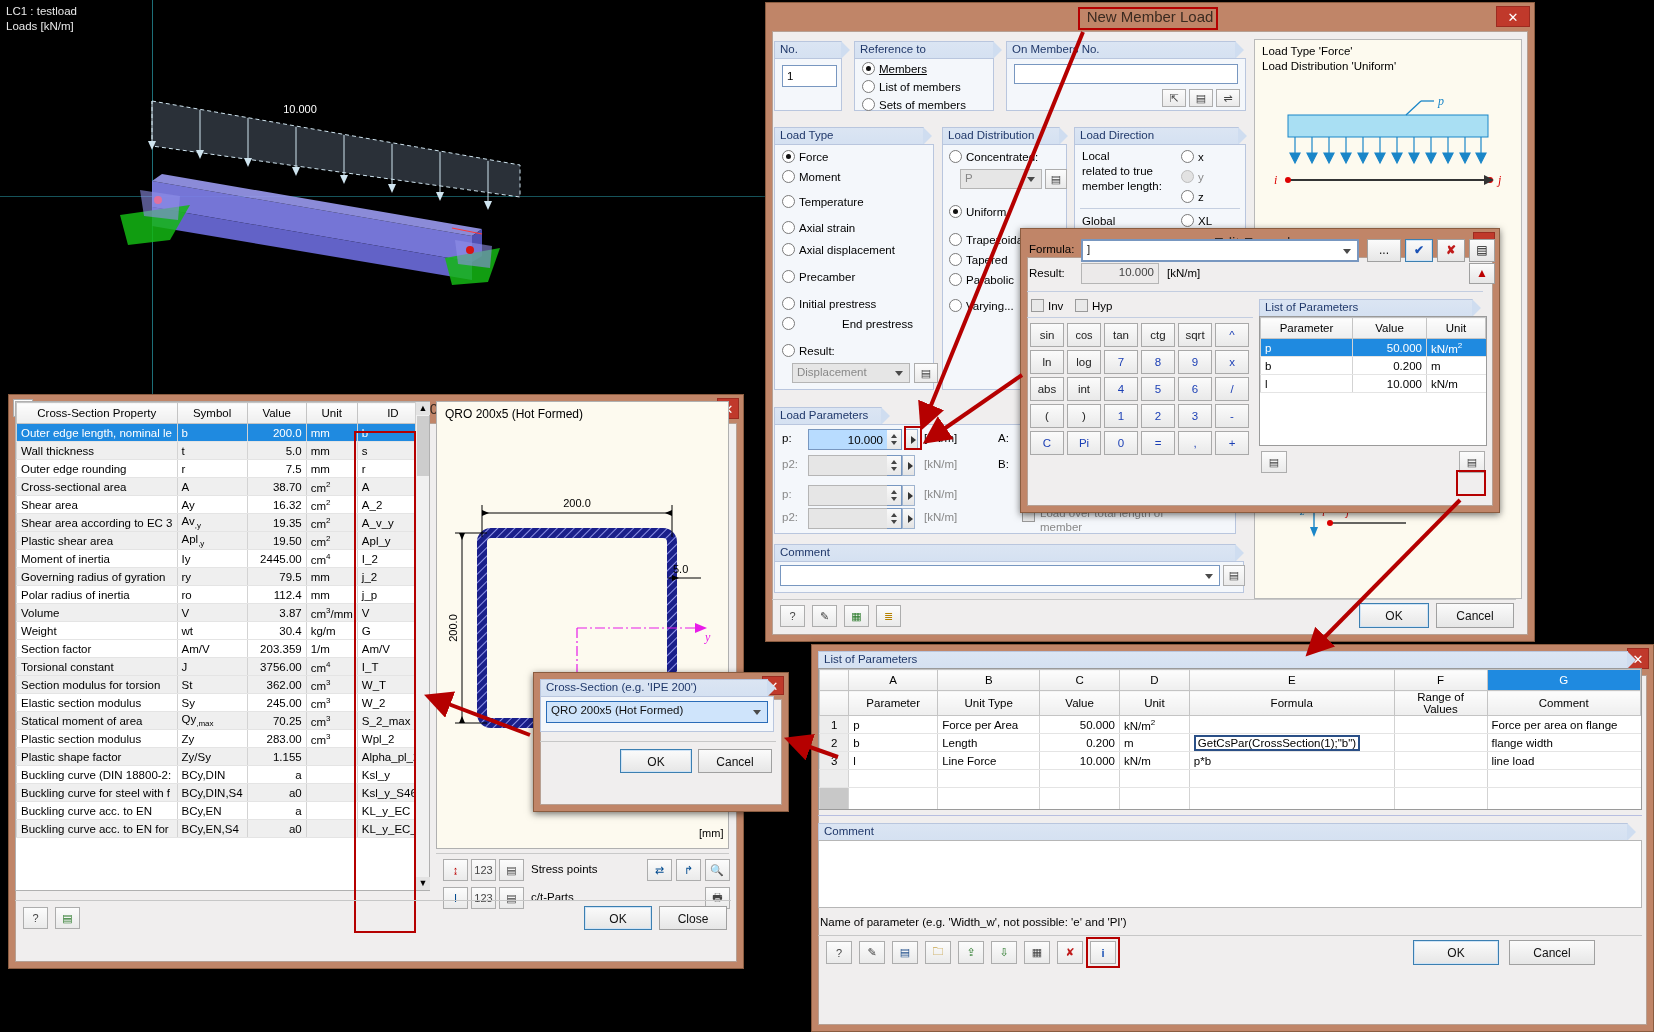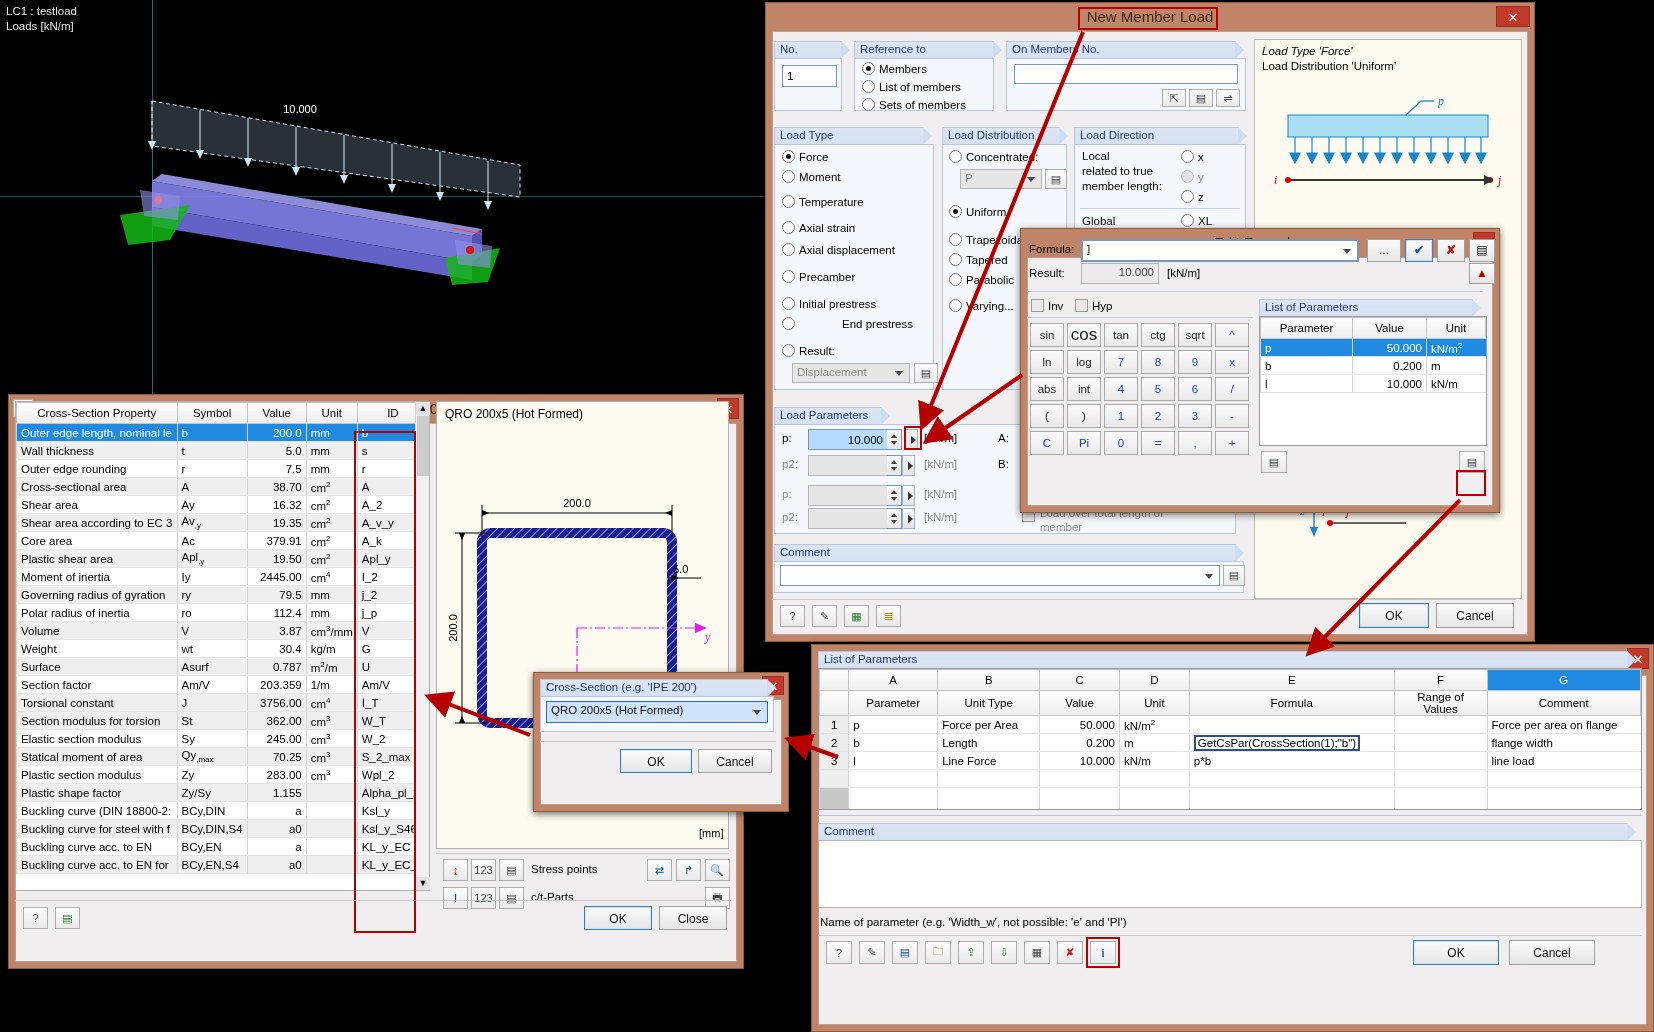--- a/index.html
+++ b/index.html
@@ -145,21 +145,21 @@
   </div>
   <div class="dlg-body" style="height:604px;">
 
     <div class="grp-hdr" style="left:8px;top:38px;width:68px;">No.</div>
     <div class="grp" style="left:8px;top:55px;width:68px;height:53px;"></div>
     <input class="inp" style="left: 16px; top: 62px; width: 55px; height: 22px;" value="1">
 
     <div class="grp-hdr" style="left:88px;top:38px;width:140px;">Reference to</div>
     <div class="grp" style="left:88px;top:55px;width:140px;height:53px;"></div>
     <div class="rad on" style="left:96px;top:59px;"></div>
-    <div class="lbl" style="left:113px;top:60px;">Members</div>
+    <div class="lbl" style="left:113px;top:60px;text-decoration:underline;">Members</div>
     <div class="rad" style="left:96px;top:77px;"></div>
     <div class="lbl" style="left:113px;top:78px;">List of members</div>
     <div class="rad" style="left:96px;top:95px;"></div>
     <div class="lbl" style="left:113px;top:96px;">Sets of members</div>
 
     <div class="grp-hdr" style="left:240px;top:38px;width:230px;">On Members No.</div>
     <div class="grp" style="left:240px;top:55px;width:240px;height:53px;"></div>
     <input class="inp" style="left: 248px; top: 61px; width: 224px; height: 20px;" value="">
     <div class="tbtn" style="left:396px;top:86px;width:24px;height:18px;">⇱</div>
     <div class="tbtn" style="left:423px;top:86px;width:24px;height:18px;">▤</div>
@@ -215,21 +215,21 @@
     <div class="rad dis" style="left:415px;top:167px;"></div>
     <div class="lbl dim" style="left:432px;top:168px;">y</div>
     <div class="rad" style="left:415px;top:187px;"></div>
     <div class="lbl" style="left:432px;top:188px;">z</div>
     <div style="position:absolute;left:314px;top:205px;width:160px;height:1px;background:#c5cfe0;"></div>
     <div class="lbl" style="left:316px;top:212px;">Global</div>
     <div class="rad" style="left:415px;top:211px;"></div>
     <div class="lbl" style="left:432px;top:212px;">XL</div>
 
     <div style="position:absolute;left:488px;top:36px;width:268px;height:560px;background:#fdfaef;border:1px solid #b9b9b9;"></div>
-    <div class="lbl" style="left:496px;top:42px;font-style:italic;">Load Type 'Force'</div>
+    <div class="lbl" style="left:496px;top:42px;">Load Type 'Force'</div>
     <div class="lbl" style="left:496px;top:57px;">Load Distribution 'Uniform'</div>
     <svg style="position:absolute;left:492px;top:80px;" width="260" height="120">
       <rect x="30" y="32" width="200" height="22" fill="#a9dff3" stroke="#1a86c8"></rect>
       <g stroke="#1a86c8" stroke-width="1.2" fill="#1a86c8">
         <g>
           <line x1="37" y1="54" x2="37" y2="74"></line>
             <polygon points="32,70 42,70 37,80"></polygon>
           <line x1="54" y1="54" x2="54" y2="74"></line>
             <polygon points="49,70 59,70 54,80"></polygon>
           <line x1="71" y1="54" x2="71" y2="74"></line>
@@ -350,21 +350,21 @@
     <div style="position:absolute;left:6px;top:62px;width:456px;height:1px;background:#c3cde0;"></div>
 
     <div class="chk" style="left:10px;top:70px;"></div>
     <div class="lbl" style="left:27px;top:71px;">Inv</div>
     <div class="chk" style="left:54px;top:70px;"></div>
     <div class="lbl" style="left:71px;top:71px;">Hyp</div>
     <div style="position:absolute;left:6px;top:88px;width:226px;height:1px;background:#c3cde0;"></div>
     <div id="keypad" style="position:absolute;left:9px;top:94px;width:222px;">
         <div style="display:flex;gap:3px;margin-bottom:3px;">
           <div style="width:34px;height:24px;line-height:22px;text-align:center;font-size:11.5px;border:1px solid #a9a9a9;background:linear-gradient(#fbfbfb,#e9e9e9);color:#222;">sin</div>
-          <div style="width:34px;height:24px;line-height:22px;text-align:center;font-size:17px;border:1px solid #a9a9a9;background:linear-gradient(#fbfbfb,#e9e9e9);color:#222;">cos</div>
+          <div style="width:34px;height:24px;line-height:22px;text-align:center;font-size:11px;border:1px solid #a9a9a9;background:linear-gradient(#fbfbfb,#e9e9e9);color:#222;">cos</div>
           <div style="width:34px;height:24px;line-height:22px;text-align:center;font-size:11.5px;border:1px solid #a9a9a9;background:linear-gradient(#fbfbfb,#e9e9e9);color:#222;">tan</div>
           <div style="width:34px;height:24px;line-height:22px;text-align:center;font-size:11.5px;border:1px solid #a9a9a9;background:linear-gradient(#fbfbfb,#e9e9e9);color:#222;">ctg</div>
           <div style="width:34px;height:24px;line-height:22px;text-align:center;font-size:11.5px;border:1px solid #a9a9a9;background:linear-gradient(#fbfbfb,#e9e9e9);color:#222;">sqrt</div>
           <div style="width:34px;height:24px;line-height:22px;text-align:center;font-size:11.5px;border:1px solid #a9a9a9;background:linear-gradient(#fbfbfb,#e9e9e9);color:#1b3fb5;">^</div>
         </div>
         <div style="display:flex;gap:3px;margin-bottom:3px;">
           <div style="width:34px;height:24px;line-height:22px;text-align:center;font-size:11.5px;border:1px solid #a9a9a9;background:linear-gradient(#fbfbfb,#e9e9e9);color:#222;">ln</div>
           <div style="width:34px;height:24px;line-height:22px;text-align:center;font-size:11.5px;border:1px solid #a9a9a9;background:linear-gradient(#fbfbfb,#e9e9e9);color:#222;">log</div>
           <div style="width:34px;height:24px;line-height:22px;text-align:center;font-size:11.5px;border:1px solid #a9a9a9;background:linear-gradient(#fbfbfb,#e9e9e9);color:#1b3fb5;">7</div>
           <div style="width:34px;height:24px;line-height:22px;text-align:center;font-size:11.5px;border:1px solid #a9a9a9;background:linear-gradient(#fbfbfb,#e9e9e9);color:#1b3fb5;">8</div>
@@ -483,27 +483,20 @@
               <td>cm<sup>2</sup></td>
               <td>A_2</td>
             </tr>
             <tr class="alt">
               <td>Shear area according to EC 3</td>
               <td>Av<sub>,y</sub></td>
               <td class="r">19.35</td>
               <td>cm<sup>2</sup></td>
               <td>A_v_y</td>
             </tr>
-            <tr class="">
-              <td>Core area</td>
-              <td>Ac</td>
-              <td class="r">379.91</td>
-              <td>cm<sup>2</sup></td>
-              <td>A_k</td>
-            </tr>
             <tr class="alt">
               <td>Plastic shear area</td>
               <td>Apl<sub>,y</sub></td>
               <td class="r">19.50</td>
               <td>cm<sup>2</sup></td>
               <td>Apl_y</td>
             </tr>
             <tr class="">
               <td>Moment of inertia</td>
               <td>Iy</td>
@@ -531,27 +524,20 @@
               <td class="r">3.87</td>
               <td>cm<sup>3</sup>/mm</td>
               <td>V</td>
             </tr>
             <tr class="">
               <td>Weight</td>
               <td>wt</td>
               <td class="r">30.4</td>
               <td>kg/m</td>
               <td>G</td>
-            </tr>
-            <tr class="alt">
-              <td>Surface</td>
-              <td>Asurf</td>
-              <td class="r">0.787</td>
-              <td>m<sup>2</sup>/m</td>
-              <td>U</td>
             </tr>
             <tr class="">
               <td>Section factor</td>
               <td>Am/V</td>
               <td class="r">203.359</td>
               <td>1/m</td>
               <td>Am/V</td>
             </tr>
             <tr class="alt">
               <td>Torsional constant</td>

